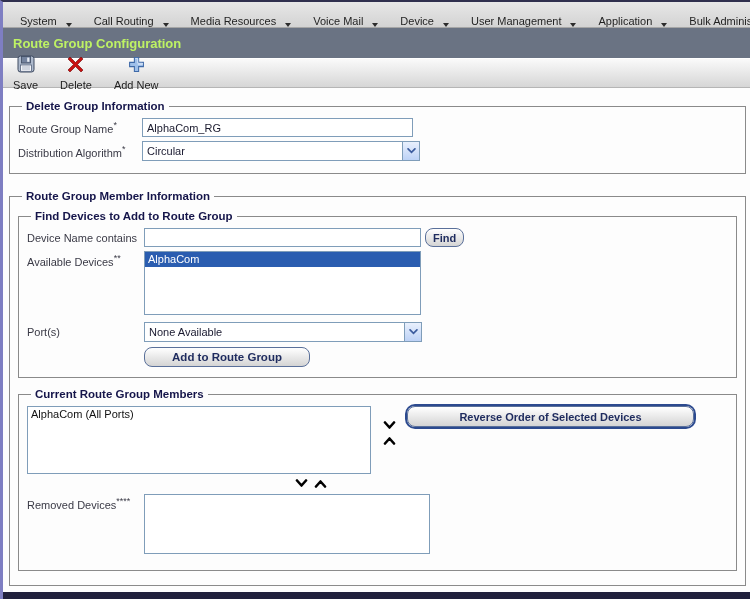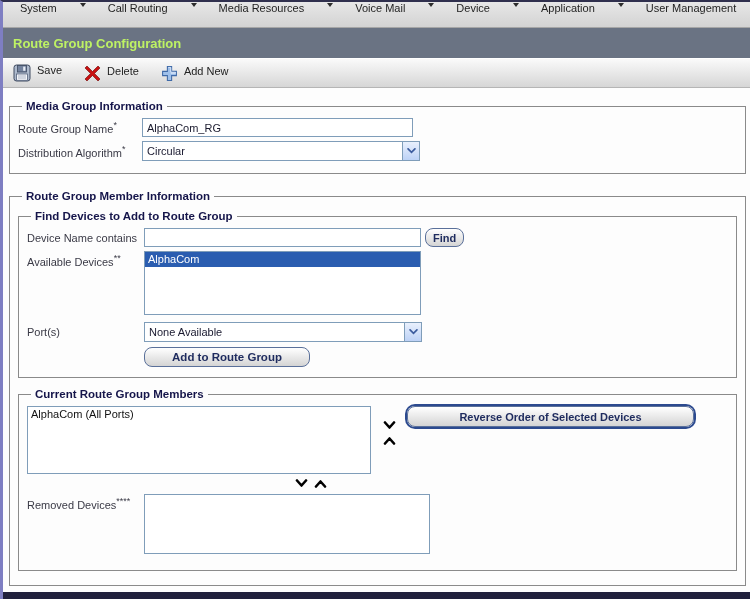--- a/index.html
+++ b/index.html
@@ -10,35 +10,35 @@
     background:#fdfdfd;
     border-top:2px solid #30304e;
     border-left:3px solid #7e7ec2;
   }
   
   .menubar {
     height:26px; display:flex; align-items:center; padding-left:6px;
     background:linear-gradient(#e7e7e7,#d3d3d3);
     border-bottom:1px solid #a6a6a6; color:#1f1f1f;
   }
-  .menu-item { display:flex; align-items:flex-start; gap:23px; padding:0 11px; height:100%; cursor:default; }
+  .menu-item { display:flex; align-items:flex-end; gap:9px; padding:0 11px; height:100%; cursor:default; }
   .menu-item span { white-space:nowrap; }
   .caret { width:0; height:0; border-left:3.5px solid transparent; border-right:3.5px solid transparent; border-top:4px solid #2c2c2c; margin-top:1px; }
   
   .pageheader {
     height:30px; background:#6a7383; color:#bef264; font-weight:bold; font-size:13px;
     display:flex; align-items:center; padding-left:10px;
   }
   
   .toolbar {
     height:30px; background:linear-gradient(#fafafa,#d6d6d6);
     border-top:1px solid #ffffff; border-bottom:1px solid #b5b5b5;
     display:flex; align-items:center; padding-left:10px;
   }
-  .tool-btn { display:flex; align-items:flex-start; gap:6px; margin-right:22px; cursor:pointer; color:#222; }
+  .tool-btn { display:flex; align-items:center; gap:6px; margin-right:22px; cursor:pointer; color:#222;flex-direction:column; }
   .tool-btn svg { display:block; }
   
   .content { padding:12px 2px 0 4px; }
   fieldset { border:1px solid #8a8a8a; margin:0 2px 16px 2px; padding:2px 8px 8px 8px; }
   legend { font-weight:bold; color:#15154a; font-size:11.5px; padding:0 4px; margin-left:4px; white-space:nowrap; }
   fieldset.inner { margin:6px 0 10px 0; }
   .row { display:flex; align-items:center; margin:4px 0; }
   .row.top { align-items:flex-start; }
   .row.top .lbl { padding-top:2px; }
   .lbl { color:#3a3a46; white-space:nowrap; }
@@ -97,25 +97,25 @@
     </div>
   <div class="menu-item">
       <span>Voice Mail</span>
       <i class="caret"></i>
     </div>
   <div class="menu-item">
       <span>Device</span>
       <i class="caret"></i>
     </div>
   <div class="menu-item">
+      <span>User Management</span>
+      <i class="caret"></i>
+    </div>
+  <div class="menu-item">
       <span>Application</span>
-      <i class="caret"></i>
-    </div>
-  <div class="menu-item">
-      <span>User Management</span>
       <i class="caret"></i>
     </div>
   <div class="menu-item">
       <span>Bulk Administration</span>
     </div>
 
 </div>
 
 <div class="pageheader">
   <span>Route Group Configuration</span>
@@ -150,21 +150,21 @@
           <path d="M6.8 2.3 h2.4 v4.5 h4.5 v1 h-4.5" fill="none" stroke="#d8e6f8" stroke-width="0.9"></path>
         </svg>
       </span>
     <span>Add New</span>
   </div>
 </div>
 
 <div class="content">
 
   <fieldset>
-    <legend><span>Media Group Information</span></legend>
+    <legend><span>Delete Group Information</span></legend>
     <div class="row w1">
       <span class="lbl"><span>Route Group Name</span><sup>*</sup></span>
       <input class="txt" style="width: 271px;" value="AlphaCom_RG">
     </div>
     <div class="row w1">
       <span class="lbl"><span>Distribution Algorithm</span><sup>*</sup></span>
       <div class="sel" style="width:278px">
         <span class="sel-text">Circular</span>
         <span class="sel-arrow">
             <svg width="9" height="6" viewBox="0 0 10 7">

